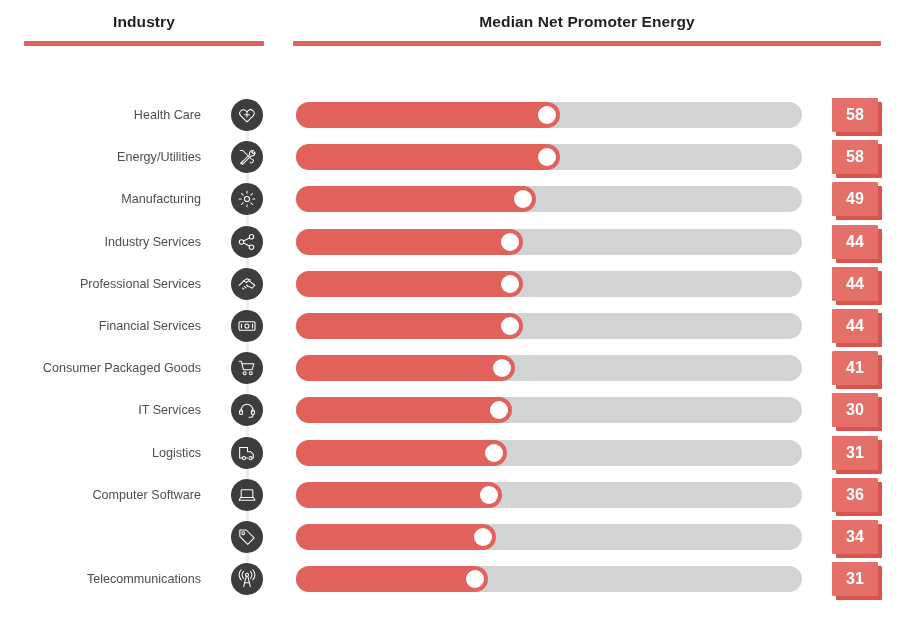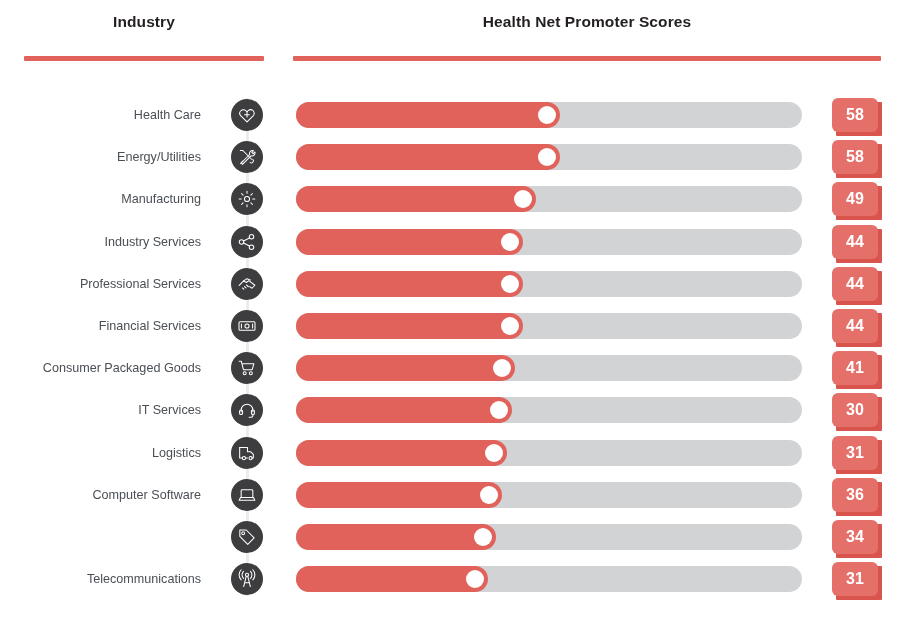--- a/index.html
+++ b/index.html
@@ -28,21 +28,21 @@
     position: absolute;
     text-align: center;
     font-size: 15.5px;
     font-weight: bold;
     color: #231f20;
     letter-spacing: 0.1px;
   }
   .col-header .htext {
     display: block;
     line-height: 20px;
-    padding-bottom: 24px;
+    padding-bottom: 9px;
   }
   .col-header .hrule {
     display: block;
     height: 5px;
     width: 100%;
     background: #e1625a;
     border-radius: 1px;
   }
   #header-industry {
     left: 24px;
@@ -156,38 +156,38 @@
     background: #d9544c;
     border-radius: 1px;
   }
   .score .face {
     position: absolute;
     left: 0;
     top: 0;
     width: 46px;
     height: 34px;
     background: #e5706a;
-    border-radius: 6px;
+    border-radius: 1px;
     color: #ffffff;
     font-size: 16px;
     font-weight: bold;
     line-height: 34px;
     text-align: center;
   }
 </style>
 </head>
 <body>
 
 <div class="header-area">
   <div class="col-header" id="header-industry">
     <span class="htext">Industry</span>
     <span class="hrule"></span>
   </div>
   <div class="col-header" id="header-scores">
-    <span class="htext">Health Net Promoter Scores</span>
+    <span class="htext">Median Net Promoter Energy</span>
     <span class="hrule"></span>
   </div>
 </div>
 
 <div class="chart">
   <div class="icon-rail"></div>
   <div id="rows-host">
       <div class="row" style="top: 10px;">
         <div class="row-label">Health Care</div>
         <div class="icon-wrap">

